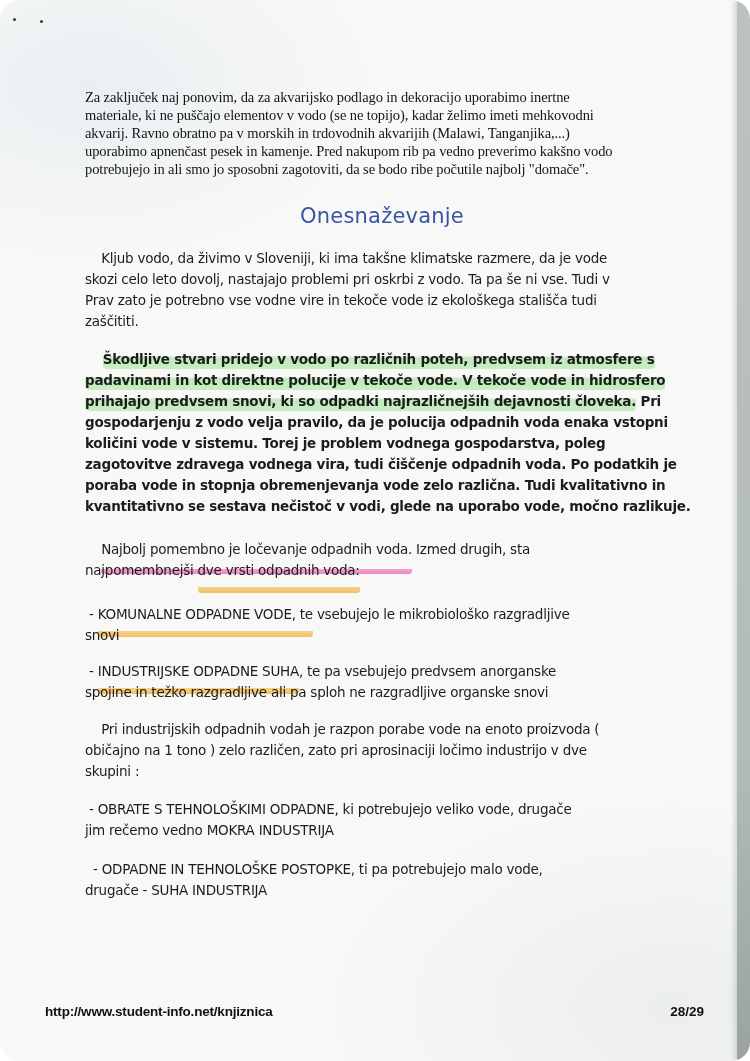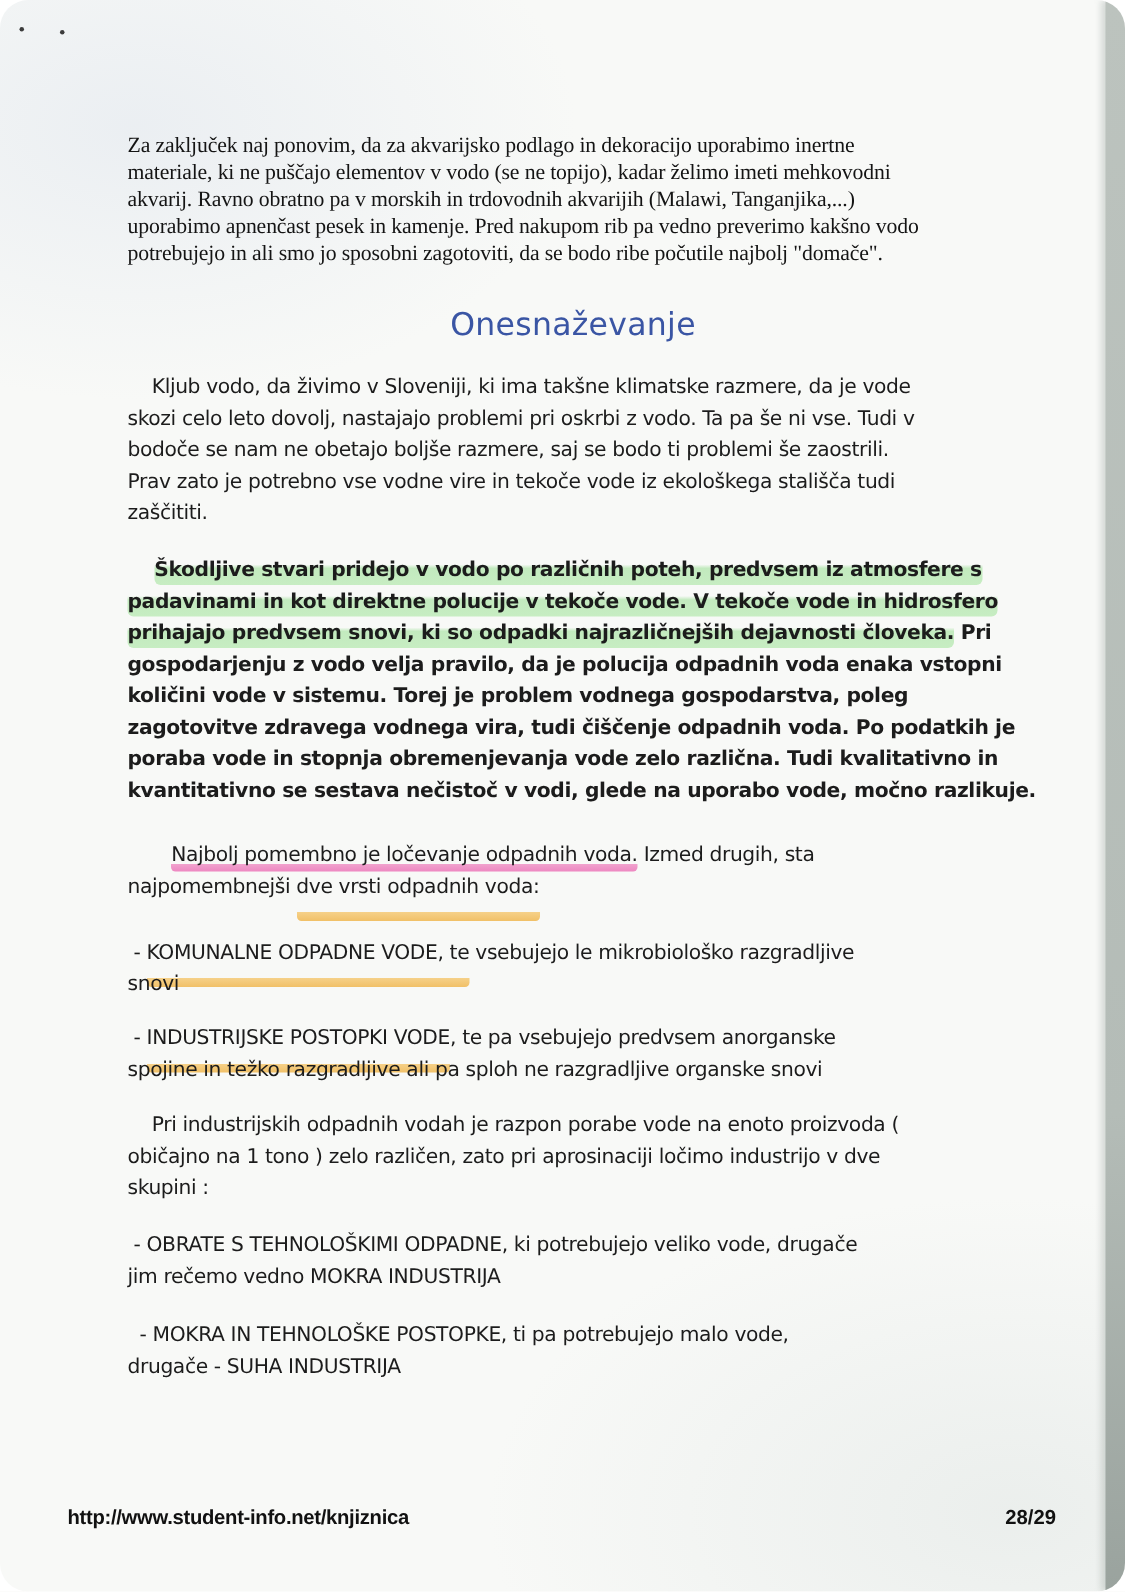--- a/index.html
+++ b/index.html
@@ -46,21 +46,21 @@
   .b-p4{margin-top:16px;}
   .b-obrate1{margin-top:17px;}
   .b-obrate2{margin-top:18px;}
   
   .m-green{
     background:linear-gradient(to bottom, rgba(141,219,134,0) 24%, rgba(141,219,134,.5) 38%, rgba(154,226,146,.52) 100%);
     border-radius:4px;padding-bottom:2px;
   }
   .m-pink{
     background:linear-gradient(to top, rgba(236,116,184,.85) 0px, rgba(238,134,192,.75) 5px, rgba(238,134,192,0) 5px);
-    padding-bottom:3px;border-radius:3px;margin-left:13px;
+    padding-bottom:17px;border-radius:3px;
   }
   .m-yellow{
     background:linear-gradient(to top, rgba(240,186,88,.9) 0px, rgba(245,199,110,.8) 6px, rgba(245,199,110,0) 6px);
     padding-bottom:15px;border-radius:3px;
   }
   
   .footer-url{
     position:absolute;left:45px;top:1004px;
     font-family:"Liberation Sans", sans-serif;
     font-weight:bold;font-size:13.5px;color:#111;letter-spacing:-0.2px;
@@ -94,21 +94,20 @@
         <div class="line"><span>akvarij. Ravno obratno pa v morskih in trdovodnih akvarijih (Malawi, Tanganjika,...)</span></div>
         <div class="line"><span>uporabimo apnenčast pesek in kamenje. Pred nakupom rib pa vedno preverimo kakšno vodo</span></div>
         <div class="line"><span>potrebujejo in ali smo jo sposobni zagotoviti, da se bodo ribe počutile najbolj "domače".</span></div>
       </div>
       <div class="block b-heading s-heading">
         <div class="line"><span>Onesnaževanje</span></div>
       </div>
       <div class="block b-p1 s-comic">
         <div class="line"><span>    Kljub vodo, da živimo v Sloveniji, ki ima takšne klimatske razmere, da je vode</span></div>
         <div class="line"><span>skozi celo leto dovolj, nastajajo problemi pri oskrbi z vodo. Ta pa še ni vse. Tudi v</span></div>
-        <div class="line"><span>bodoče se nam ne obetajo boljše razmere, saj se bodo ti problemi še zaostrili.</span></div>
         <div class="line"><span>Prav zato je potrebno vse vodne vire in tekoče vode iz ekološkega stališča tudi</span></div>
         <div class="line"><span>zaščititi.</span></div>
       </div>
       <div class="block b-p2 s-comic">
         <div class="line"><span>    </span><span class="m-green">Škodljive stvari pridejo v vodo po različnih poteh, predvsem iz atmosfere s</span></div>
         <div class="line"><span class="m-green">padavinami in kot direktne polucije v tekoče vode. V tekoče vode in hidrosfero</span></div>
         <div class="line"><span class="m-green">prihajajo predvsem snovi, ki so odpadki najrazličnejših dejavnosti človeka.</span><span> Pri</span></div>
         <div class="line"><span>gospodarjenju z vodo velja pravilo, da je polucija odpadnih voda enaka vstopni</span></div>
         <div class="line"><span>količini vode v sistemu. Torej je problem vodnega gospodarstva, poleg</span></div>
         <div class="line"><span>zagotovitve zdravega vodnega vira, tudi čiščenje odpadnih voda. Po podatkih je</span></div>
@@ -117,34 +116,34 @@
       </div>
       <div class="block b-p3 s-comic">
         <div class="line"><span>    </span><span class="m-pink">Najbolj pomembno je ločevanje odpadnih voda.</span><span> Izmed drugih, sta</span></div>
         <div class="line"><span>najpomembnejši </span><span class="m-yellow">dve vrsti odpadnih voda:</span></div>
       </div>
       <div class="block b-komunalne s-comic">
         <div class="line"><span> - </span><span class="m-yellow">KOMUNALNE ODPADNE VODE, te</span><span> vsebujejo le mikrobiološko razgradljive</span></div>
         <div class="line"><span>snovi</span></div>
       </div>
       <div class="block b-industrijske s-comic">
-        <div class="line"><span> - </span><span class="m-yellow">INDUSTRIJSKE POSTOPKI VODE</span><span>, te pa vsebujejo predvsem anorganske</span></div>
+        <div class="line"><span> - </span><span class="m-yellow">INDUSTRIJSKE ODPADNE SUHA</span><span>, te pa vsebujejo predvsem anorganske</span></div>
         <div class="line"><span>spojine in težko razgradljive ali pa sploh ne razgradljive organske snovi</span></div>
       </div>
       <div class="block b-p4 s-comic">
         <div class="line"><span>    Pri industrijskih odpadnih vodah je razpon porabe vode na enoto proizvoda (</span></div>
         <div class="line"><span>običajno na 1 tono ) zelo različen, zato pri aprosinaciji ločimo industrijo v dve</span></div>
         <div class="line"><span>skupini :</span></div>
       </div>
       <div class="block b-obrate1 s-comic">
         <div class="line"><span> - OBRATE S TEHNOLOŠKIMI ODPADNE, ki potrebujejo veliko vode, drugače</span></div>
         <div class="line"><span>jim rečemo vedno MOKRA INDUSTRIJA</span></div>
       </div>
       <div class="block b-obrate2 s-comic">
-        <div class="line"><span>  - MOKRA IN TEHNOLOŠKE POSTOPKE, ti pa potrebujejo malo vode,</span></div>
+        <div class="line"><span>  - ODPADNE IN TEHNOLOŠKE POSTOPKE, ti pa potrebujejo malo vode,</span></div>
         <div class="line"><span>drugače - SUHA INDUSTRIJA</span></div>
       </div>
     </div>
 
   <div class="footer-url">http://www.student-info.net/knjiznica</div>
   <div class="page-number">28/29</div>
 
   <div class="edge-right"></div>
 </div>
 

